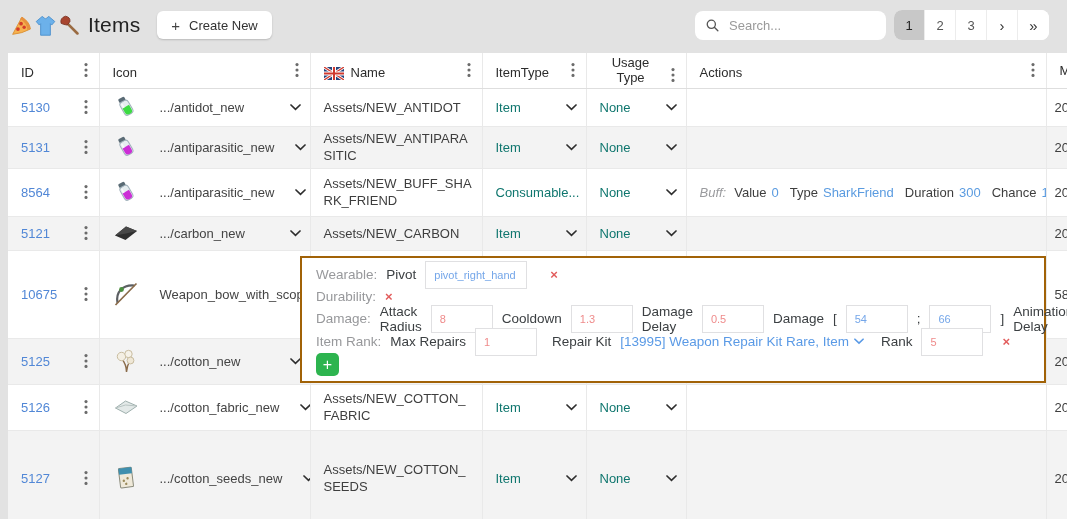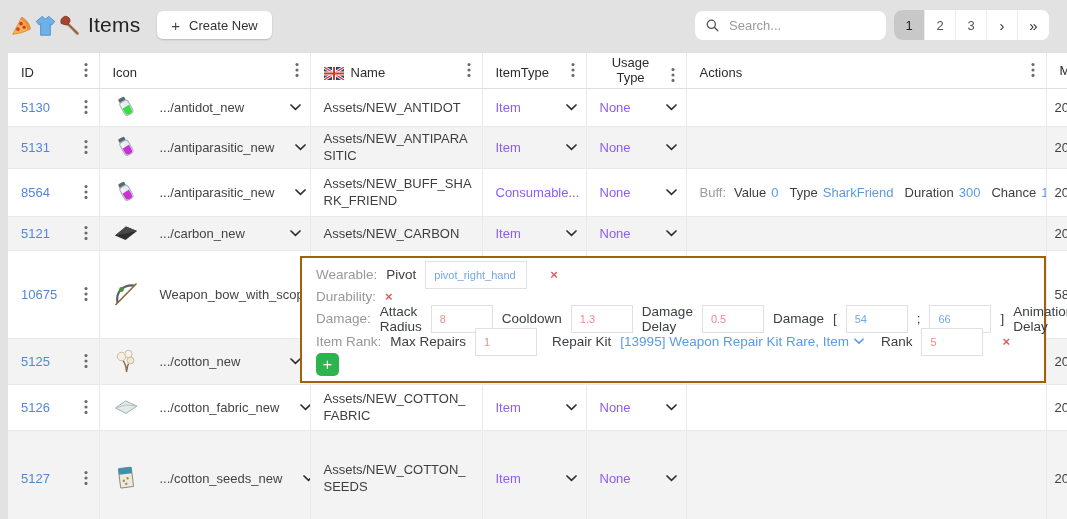--- a/index.html
+++ b/index.html
@@ -49,23 +49,23 @@
   thead th { height:35px; font-weight:400; color:#2c2c2c; background:#fff; border-bottom:1px solid #dedede; }
   .hcell { display:flex; align-items:flex-end; gap:7px; }
   .hcell .kebab { margin-left:auto; }
   tr.striped td { background:#f3f3f3; }
   .kebab { display:flex; cursor:pointer; padding:2px; }
   .chev { display:flex; cursor:pointer; margin-left:auto; }
   .cellflex { display:flex; align-items:center; gap:21px; }
   a.idlink { color:#5187d6; text-decoration:none; cursor:pointer; }
   .icon-wrap { display:flex; width:26px; flex:0 0 26px; }
   .namecell { line-height:17px; word-break:break-all; color:#3e3e3e; cursor:text; }
-  .selcell { color:#8b5cf6; }
+  .selcell { color:#0f766e; }
   .buff { white-space:nowrap; color:#3e3e3e; }
-  .buff .blabel { color:#9a9b9e; margin-right:8px; }
+  .buff .blabel { color:#9a9b9e; margin-right:8px;font-style:italic; }
   .buff .bkey { margin-right:5px; }
   .buff .bval { color:#5a9be0; margin-right:11px; cursor:pointer; }
   .maxcell { color:#3e3e3e; }
   
   .panel {
     position:absolute; left:300px; top:256px; width:746px; height:127px;
     background:#fff; border:2px solid #a16207; z-index:10;
     padding:5px 14px; display:flex; flex-direction:column; justify-content:space-evenly;
   }
   .prow { display:flex; align-items:center; gap:9px; font-size:13.5px; height:23px; }

